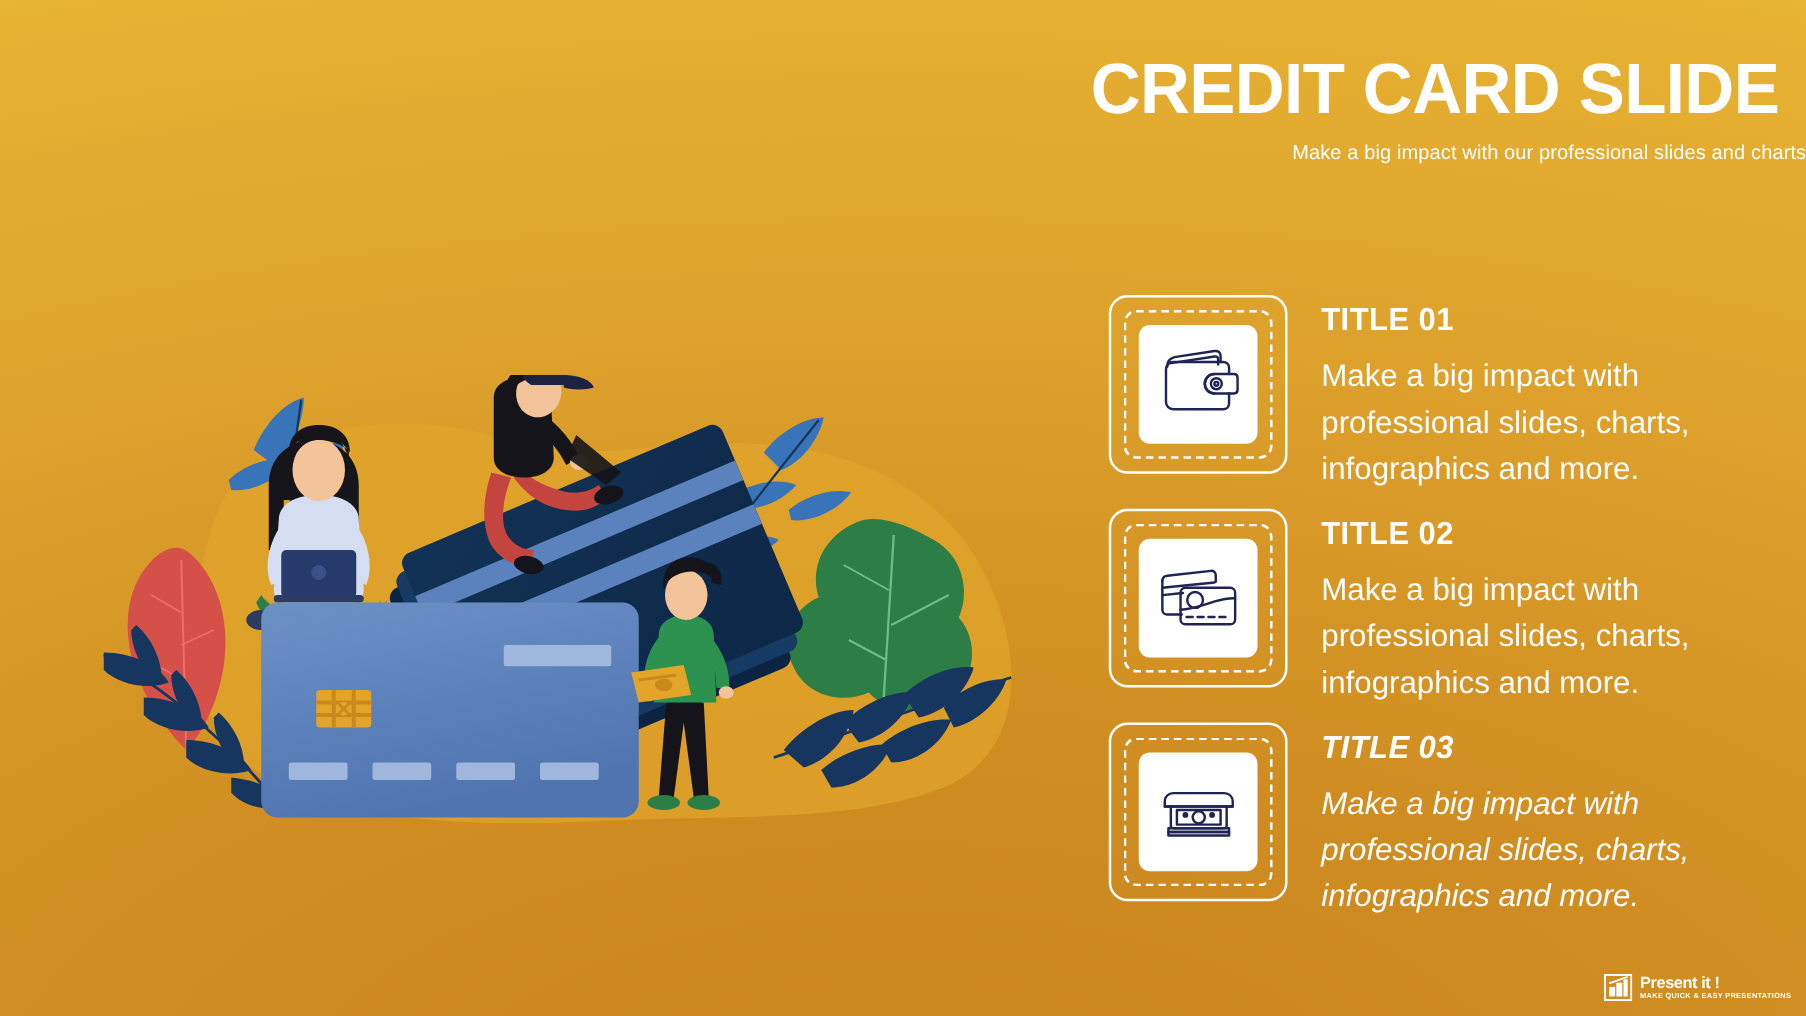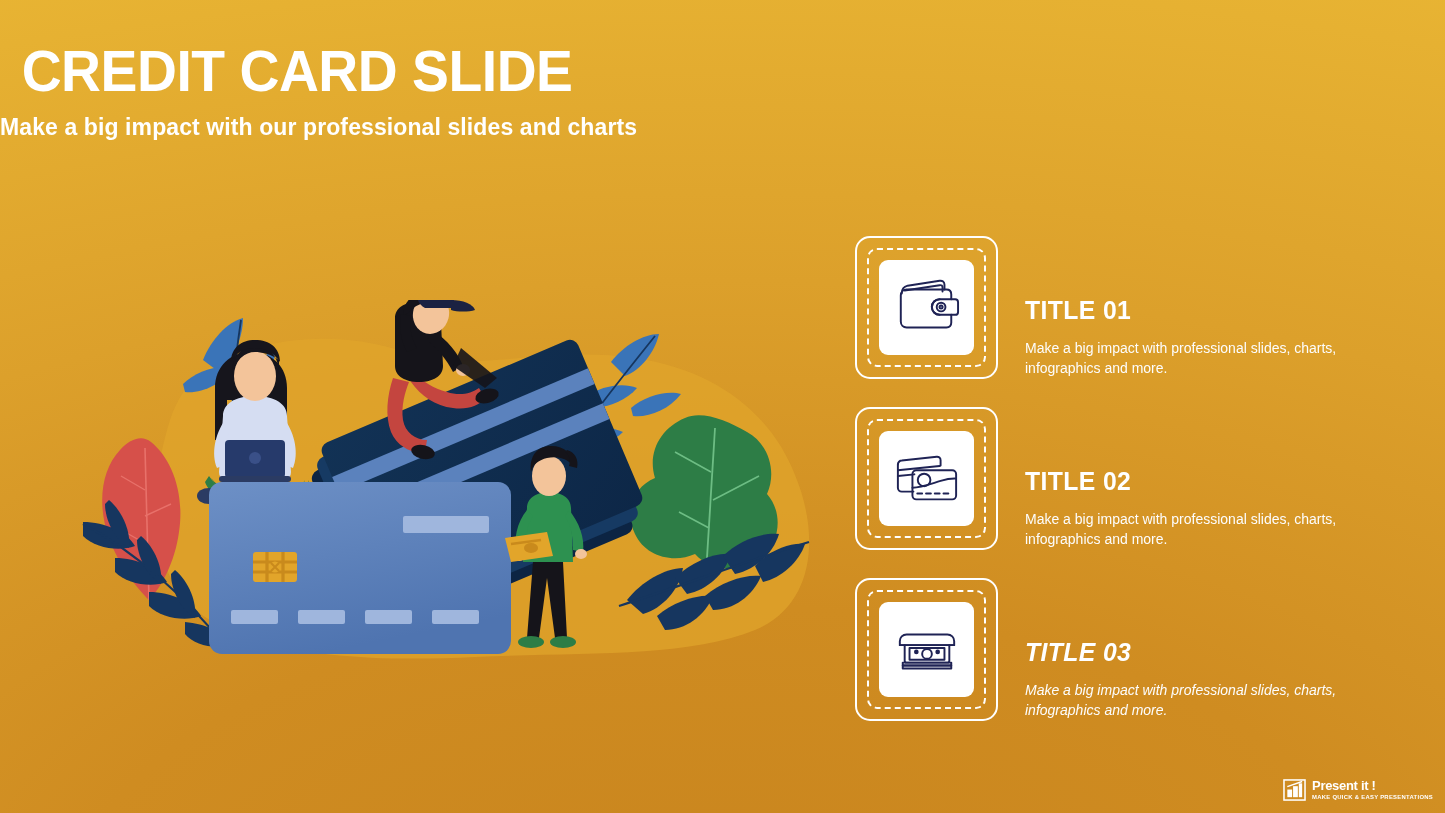--- a/index.html
+++ b/index.html
@@ -11,36 +11,36 @@
   }
   #slide {
     position:absolute; inset:0;
     width:1445px; height:813px;
     background:
       radial-gradient(ellipse 150% 125% at 50% 112%, #c9851e 0%, #cf8c21 30%, #dca02b 62%, #e9b634 100%);
     overflow:hidden;
   }
 
   
-  #header { position:absolute; top:0; left:0; width:100%; text-align:left; }
+  #header { position:absolute; top:0; left:0; width:100%; text-align:right; }
   #title {
     margin-top:42px;
     font-size:57px;
     font-weight:bold;
     color:#ffffff;
     letter-spacing:-0.5px;
     line-height:1.04;
     font-stretch:condensed;
     transform:scaleX(0.97);
   }
   #subtitle {
     margin-top:13px;
-    font-size:23px;
+    font-size:16px;
     color:#ffffff;
-    font-weight:700;
+    font-weight:400;
     letter-spacing:0.1px;
   }
 
   
   #illustration {
     position:absolute;
     left:75px; top:300px;
     width:760px; height:370px;
   }
   #illustration svg { display:block; width:100%; height:100%; }
@@ -49,21 +49,22 @@
   #features {
     position:absolute;
     left:855px; top:236px;
     width:520px;
   }
   .feature {
     position:relative;
     height:143px;
     margin-bottom:28px;
     display:flex;
-    align-items:flex-end;
+    align-items:center;
+    margin-left:32px;
   }
   .feature:last-child { margin-bottom:0;font-style:italic; }
 
   .icon-frame {
     position:relative;
     width:143px; height:143px;
     flex:0 0 143px;
     border:2.5px solid #ffffff;
     border-radius:15px;
   }
@@ -93,21 +94,21 @@
     font-size:25.5px;
     font-weight:bold;
     color:#ffffff;
     letter-spacing:0.4px;
     line-height:1;
     transform:scaleX(0.97);
     transform-origin:left center;
   }
   .feature-desc {
     margin-top:14px;
-    font-size:14px;
+    font-size:25px;
     line-height:1.47;
     color:#fdfdfd;
     max-width:332px;
     font-weight:400;
   }
 
   
   #logo {
     position:absolute;
     right:12px; bottom:12px;

